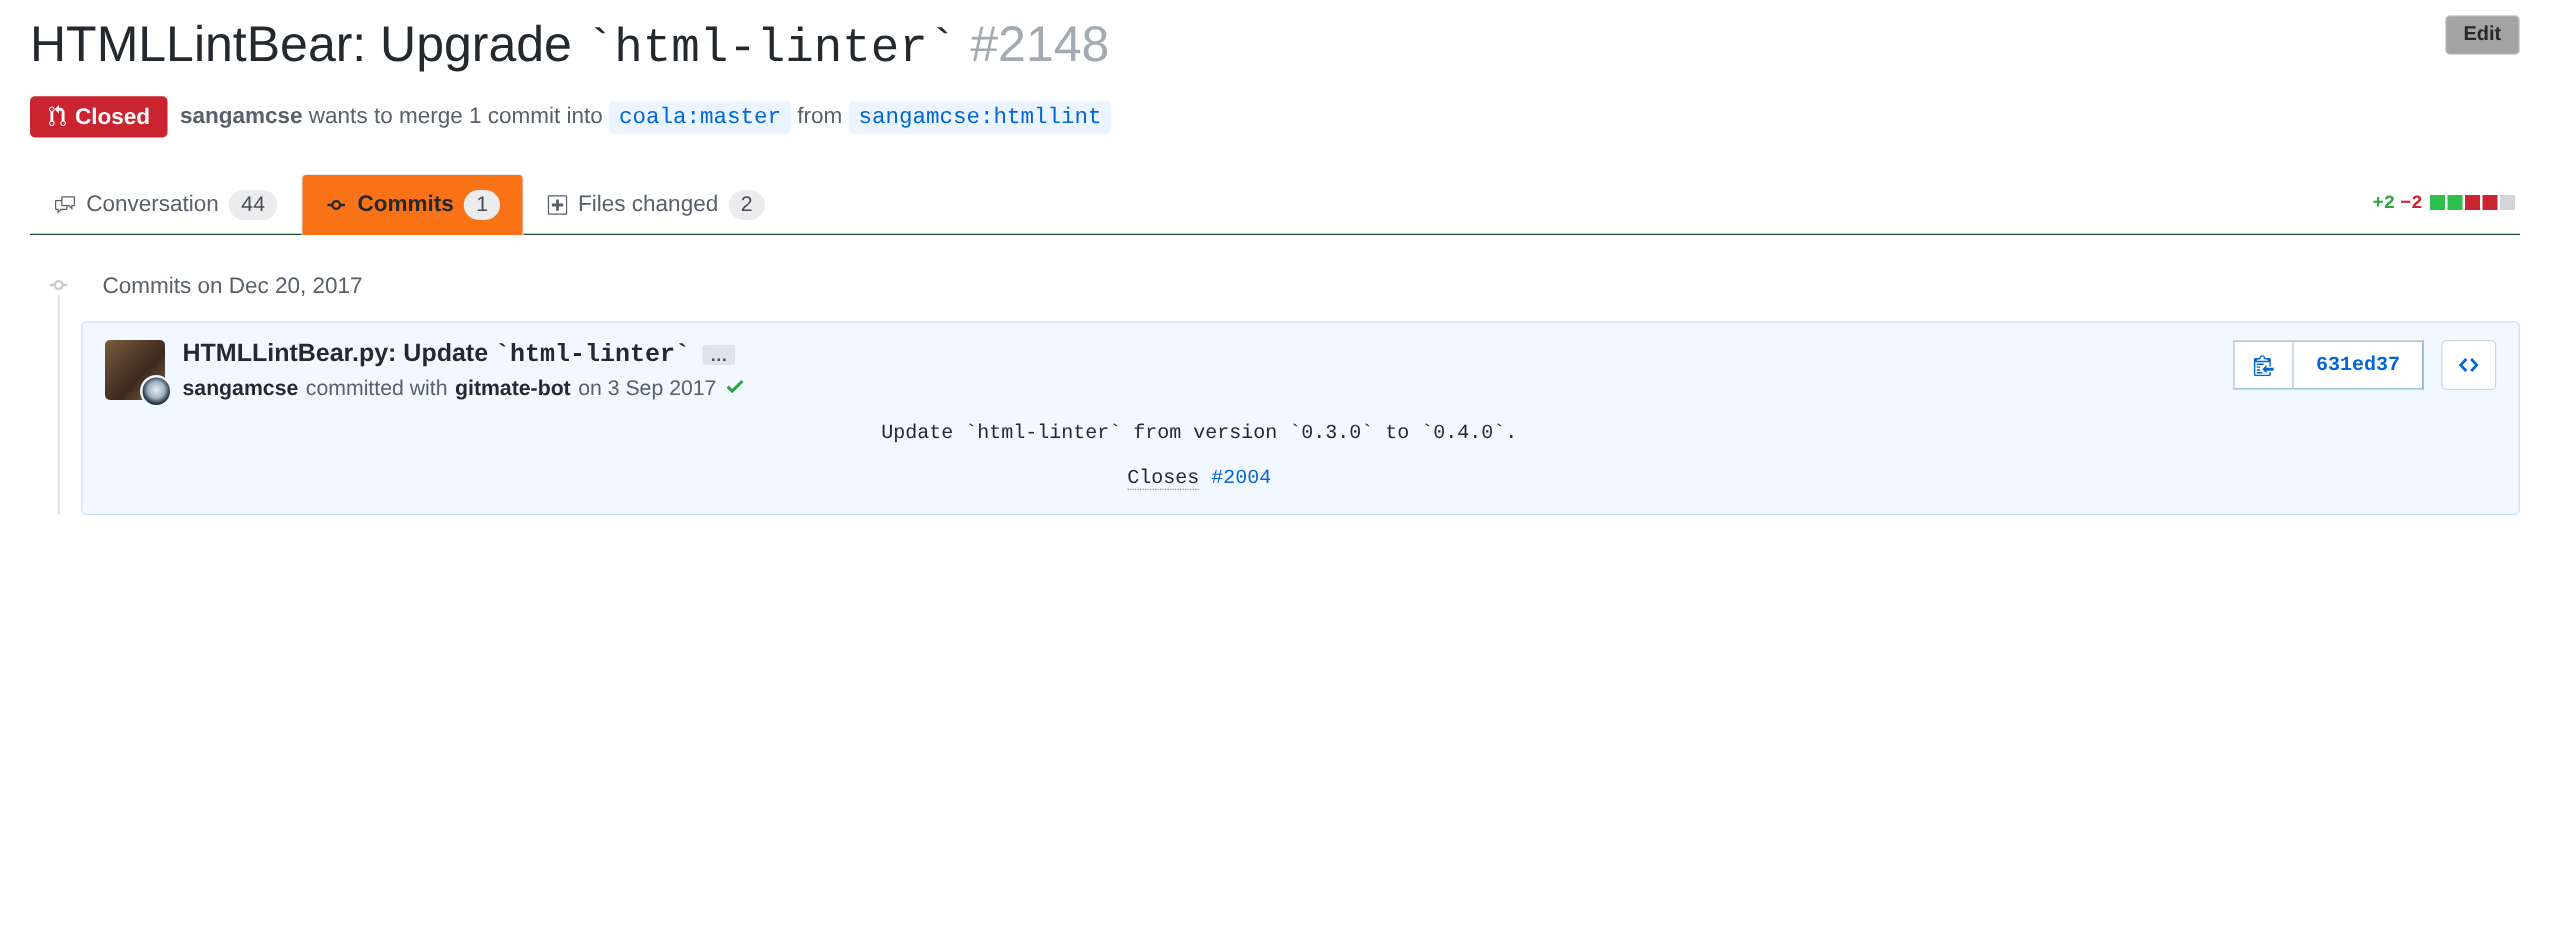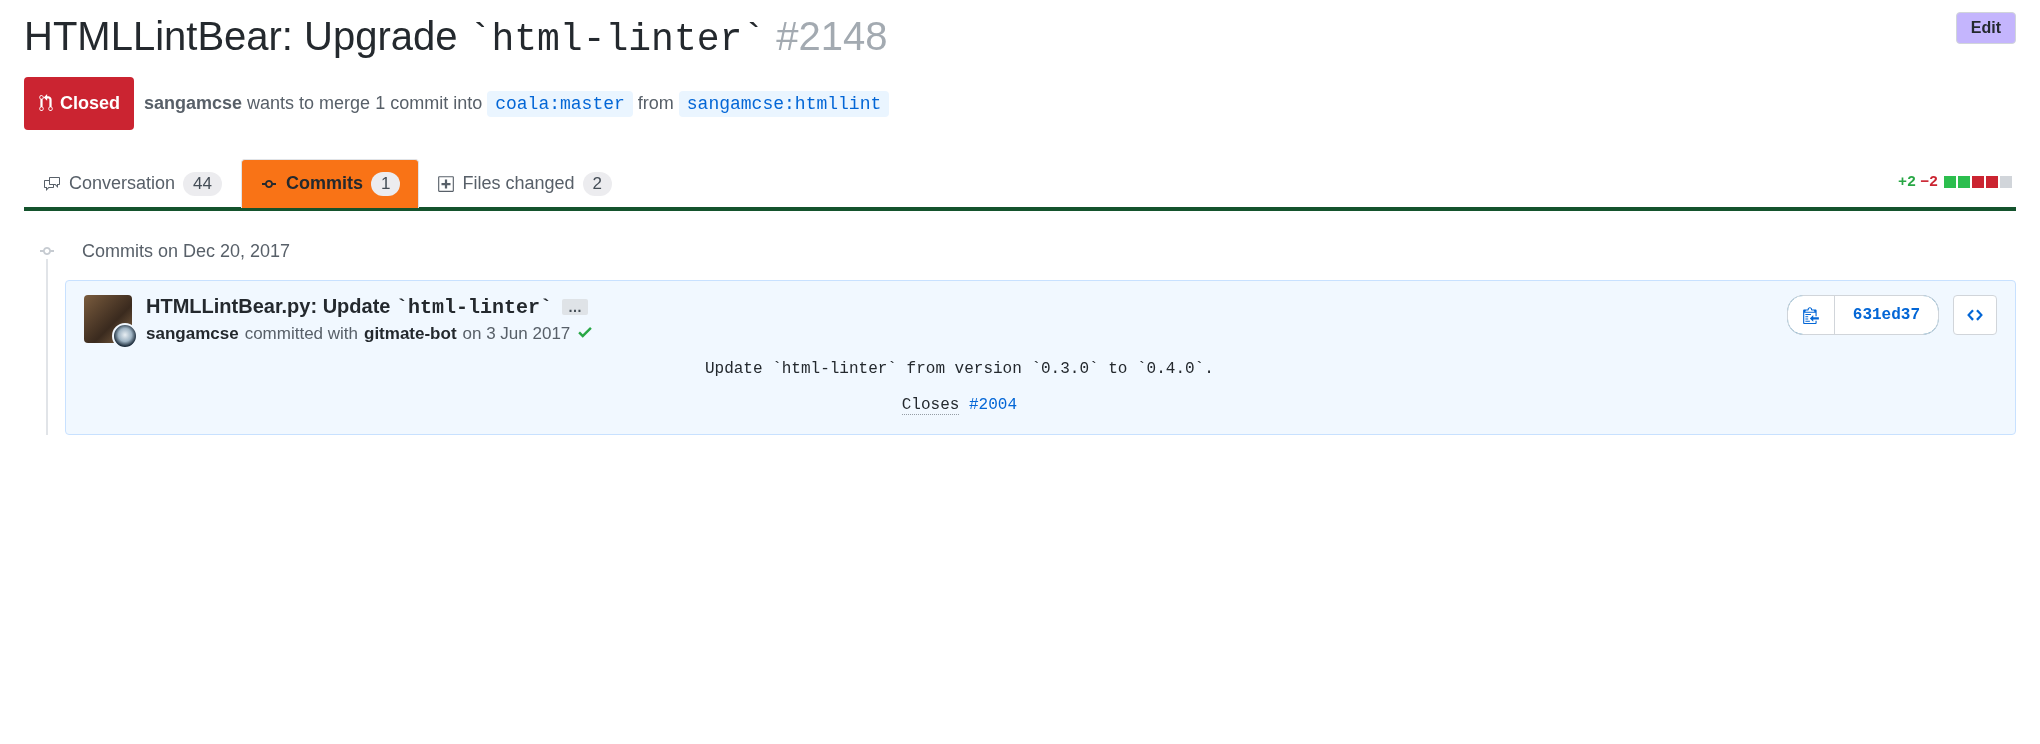--- a/index.html
+++ b/index.html
@@ -22,21 +22,21 @@
     font-weight: 400;
     margin: 0;
     line-height: 1.2;
   }
   h1.title code {
     font-family: SFMono-Regular, Consolas, "Liberation Mono", Menlo, monospace;
     font-size: 0.95em;
   }
   .issue-number { color: #a3aab1; font-weight: 300; }
   .btn {
-    background: #c4b5fd;
+    background: #a3a3a3;
     border: 1px solid #d1d5da;
     border-radius: 4px;
     padding: 6px 14px;
     font-size: 16px;
     font-weight: 600;
     cursor: pointer;
     color: #24292e;
   }
   .meta-row {
     display: flex;
@@ -47,37 +47,37 @@
     color: #586069;
   }
   .state-badge {
     display: inline-flex;
     align-items: center;
     gap: 6px;
     background: #cb2431;
     color: #fff;
     font-weight: 600;
     font-size: 18px;
-    padding: 16px 14px;
+    padding: 6px 14px;
     border-radius: 4px;
   }
   .state-badge svg { fill: #fff; }
   .user-link { color: #586069; font-weight: 600; }
   .branch-badge {
     background: #eaf5ff;
     color: #0366d6;
     font-family: SFMono-Regular, Consolas, "Liberation Mono", Menlo, monospace;
     font-size: 18px;
     padding: 3px 8px;
     border-radius: 4px;
   }
   .tabnav {
     display: flex;
     align-items: center;
-    border-bottom: 4px solid #14532d;
+    border-bottom: 1px solid #14532d;
     margin-top: 28px;
   }
   .tabnav-tab {
     display: inline-flex;
     align-items: center;
     gap: 8px;
     padding: 12px 18px;
     font-size: 18px;
     color: #586069;
     border: 1px solid transparent;
@@ -220,21 +220,21 @@
   .issue-ref { color: #0366d6; }
   .commit-actions {
     display: flex;
     gap: 14px;
     align-items: flex-start;
     flex-shrink: 0;
   }
   .btn-group {
     display: inline-flex;
     border: 1px solid #d1d5da;
-    border-radius: 16px;
+    border-radius: 0;
     overflow: hidden;
     background: #0369a1;
   }
   .btn-seg {
     padding: 10px 14px;
     background: #fff;
     border: none;
     cursor: pointer;
     display: inline-flex;
     align-items: center;
@@ -335,21 +335,21 @@
       <div class="commit-title-row">
         <span class="commit-title">
           <span>HTMLLintBear.py: Update </span><code>`html-linter`</code>
         </span>
         <button class="ellipsis-btn">…</button>
       </div>
       <div class="commit-meta">
         <span class="strong">sangamcse</span>
           <span> committed with </span>
           <span class="strong">gitmate-bot</span>
-          <span> on 3 Jun 2017</span>
+          <span> on 3 Sep 2017</span>
         <span class="check-icon">
           <svg width="18" height="18" viewBox="0 0 12 16" fill="#28a745">
               <path d="M12 5l-8 8-4-4 1.5-1.5L4 10l6.5-6.5L12 5z"></path>
             </svg>
         </span>
       </div>
       <div class="commit-desc"><span>Update `html-linter` from version `0.3.0` to `0.4.0`.</span>
 
 <span class="closes-label">Closes</span> <span class="issue-ref">#2004</span></div>
     </div>

